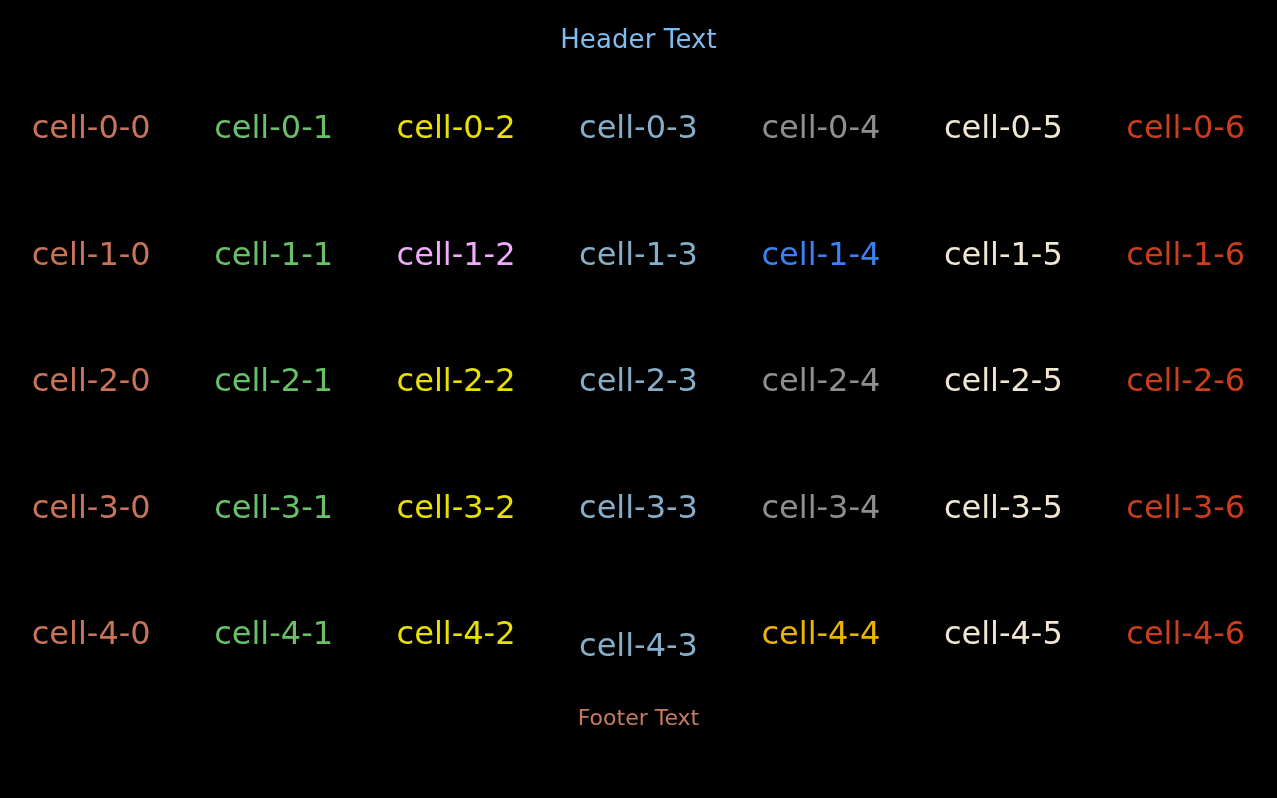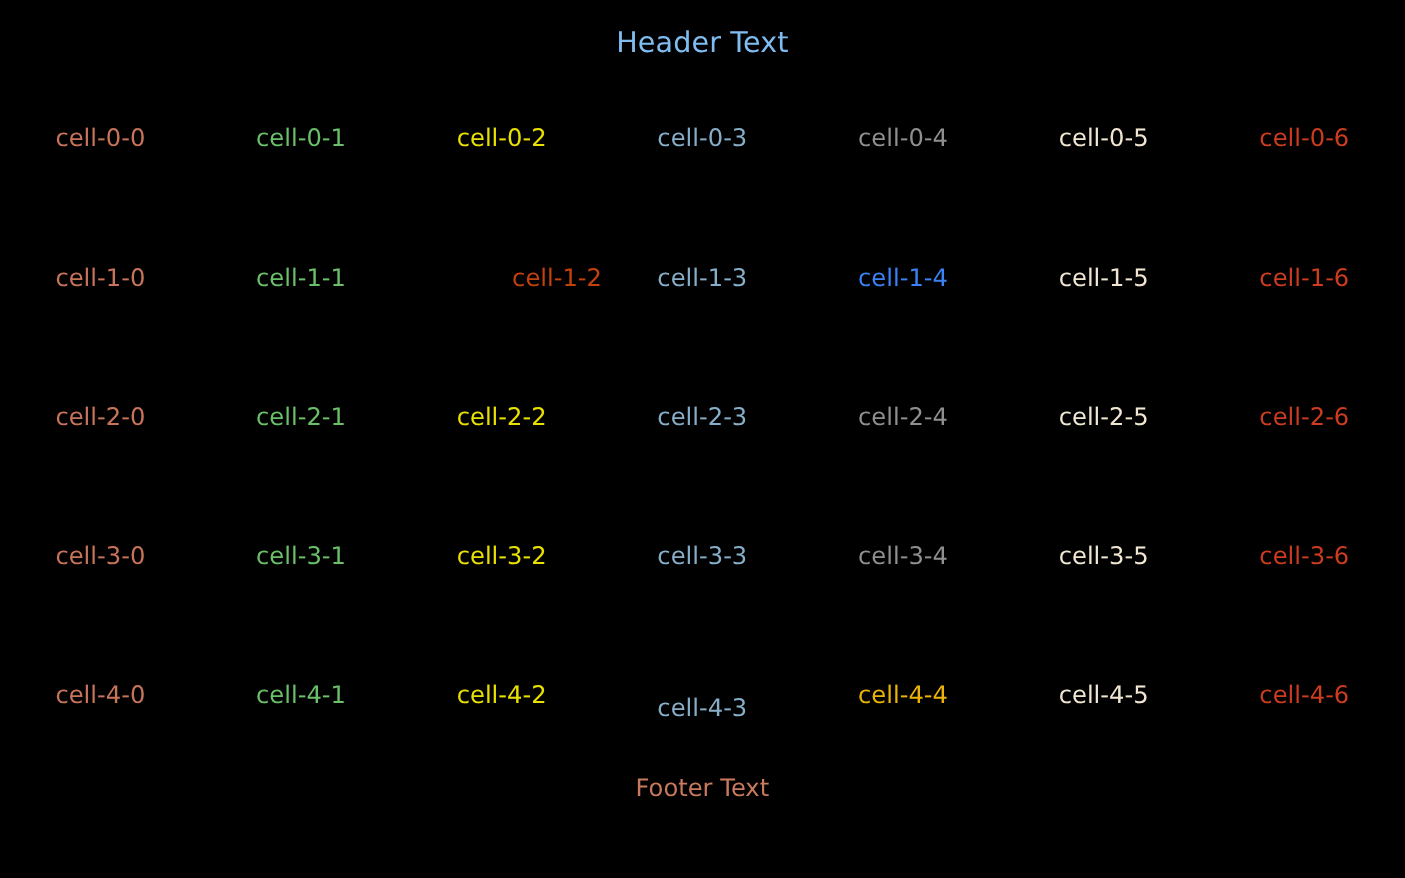--- a/index.html
+++ b/index.html
@@ -55,21 +55,21 @@
     flex-direction: row;
     align-items: center;
     justify-content: space-between;
     width: 100%;
     height: 46px;
     flex: none;
   }
   .cell {
     flex: 1 1 0;
     text-align: center;
-    font-size: 22px;
+    font-size: 32px;
     font-weight: 400;
     line-height: 1;
     white-space: nowrap;
     letter-spacing: 0px;
   }
 
   
   .footer-row {
     height: 80px;
     display: flex;
@@ -99,21 +99,21 @@
         <div class="cell" style="color: rgb(106, 191, 105);">cell-0-1</div>
         <div class="cell" style="color: rgb(232, 224, 0); text-align: center;">cell-0-2</div>
         <div class="cell" style="color: rgb(135, 174, 200);">cell-0-3</div>
         <div class="cell" style="color: rgb(143, 143, 143);">cell-0-4</div>
         <div class="cell" style="color: rgb(240, 230, 210);">cell-0-5</div>
         <div class="cell" style="color: rgb(204, 60, 30);">cell-0-6</div>
       </div>
       <div class="grid-row">
         <div class="cell" style="color: rgb(200, 116, 90);">cell-1-0</div>
         <div class="cell" style="color: rgb(106, 191, 105);">cell-1-1</div>
-        <div class="cell" style="color: #c2410c; text-align: right;">cell-1-2</div>
+        <div class="cell" style="color: #f0abfc;">cell-1-2</div>
         <div class="cell" style="color: rgb(135, 174, 200);">cell-1-3</div>
         <div class="cell" style="color: #3b82f6;">cell-1-4</div>
         <div class="cell" style="color: rgb(240, 230, 210);">cell-1-5</div>
         <div class="cell" style="color: rgb(204, 60, 30);">cell-1-6</div>
       </div>
       <div class="grid-row">
         <div class="cell" style="color: rgb(200, 116, 90);">cell-2-0</div>
         <div class="cell" style="color: rgb(106, 191, 105);">cell-2-1</div>
         <div class="cell" style="color: rgb(232, 224, 0);">cell-2-2</div>
         <div class="cell" style="color: rgb(135, 174, 200);">cell-2-3</div>

